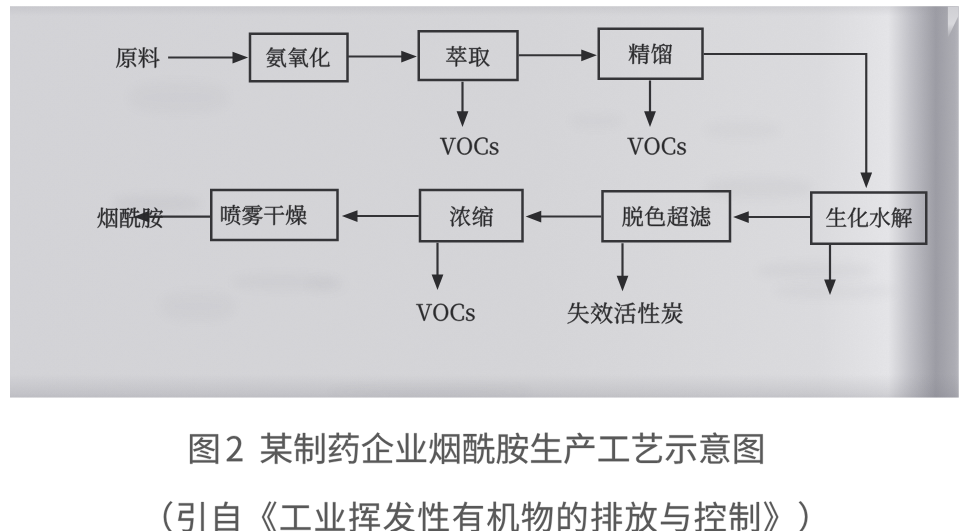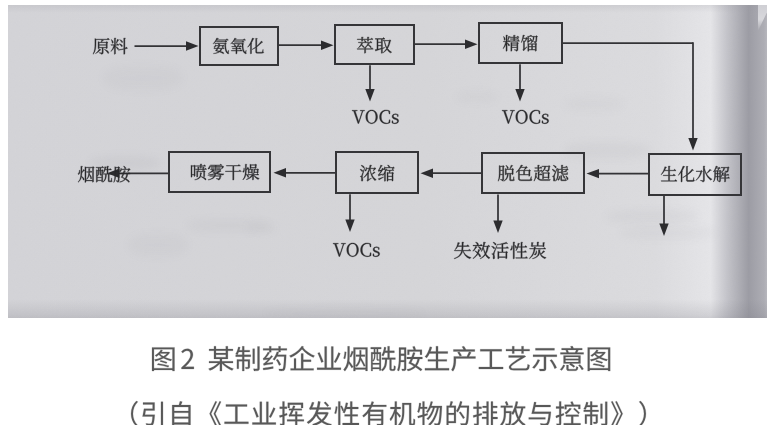--- a/index.html
+++ b/index.html
@@ -152,21 +152,21 @@
         </div>
 <div class="run" style="left:358.2px;top:162.6px;">
           <svg class="rs" width="38.5" height="20.4" viewBox="0 0 38.5 20.4" aria-hidden="true">
             <g transform="translate(1.31,16.85) scale(0.01760)">
               <use href="#g16" x="0"></use>
               <use href="#g17" x="1028"></use>
             </g>
           </svg>
           <span class="sr">浓缩</span>
         </div>
-<div class="run" style="left:189px;top:162.0px;font-style:italic;">
+<div class="run" style="left:175px;top:162.0px;font-style:italic;">
           <svg class="rs" width="72.2" height="20.1" viewBox="0 0 72.2 20.1" aria-hidden="true">
             <g transform="translate(0.62,16.66) scale(0.01750)">
               <use href="#g18" x="0"></use>
               <use href="#g19" x="1000"></use>
               <use href="#g20" x="2000"></use>
               <use href="#g21" x="3000"></use>
             </g>
           </svg>
           <span class="sr">喷雾干燥</span>
         </div>

